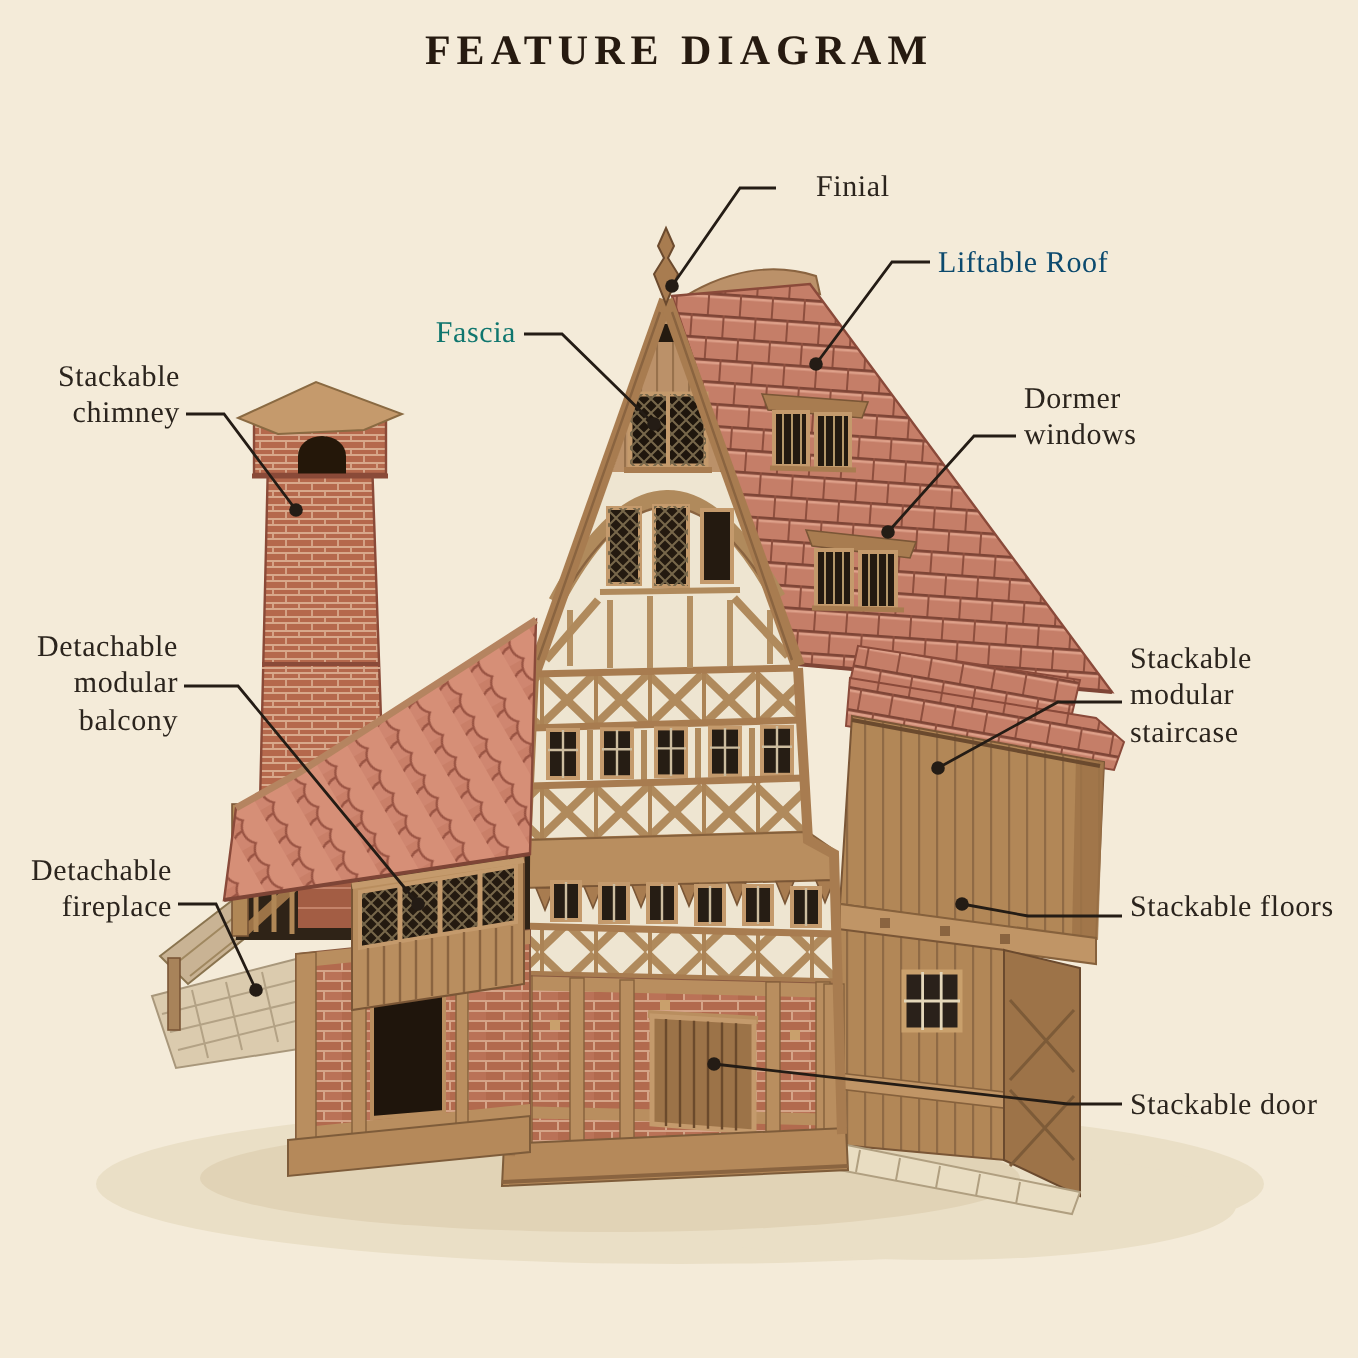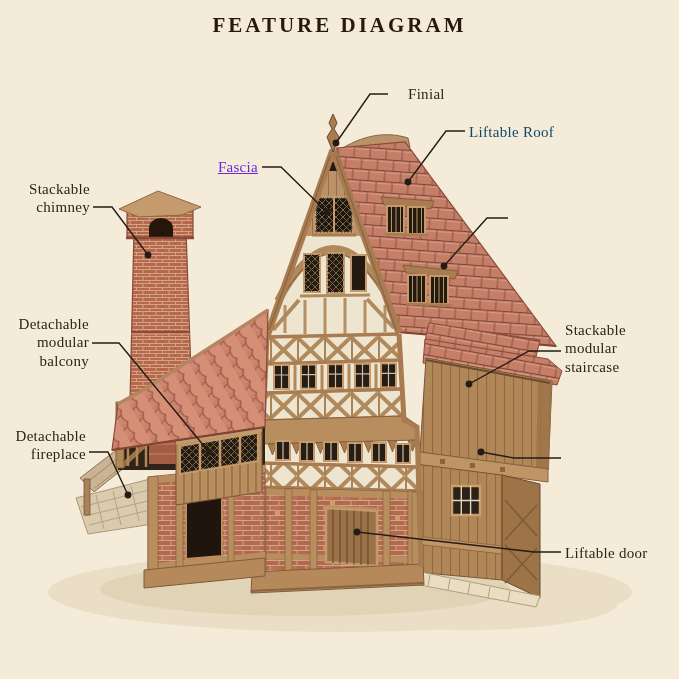--- a/index.html
+++ b/index.html
@@ -290,25 +290,28 @@
       <polyline points="561,351 529,351 469,384" fill="none" stroke="#241c15" stroke-width="1.4"></polyline>
       <circle cx="469" cy="384" r="3.4" fill="#241c15"></circle>
       <polyline points="561,458 514,458 481,452" fill="none" stroke="#241c15" stroke-width="1.4"></polyline>
       <circle cx="481" cy="452" r="3.4" fill="#241c15"></circle>
       <polyline points="561,552 534,552 357,532" fill="none" stroke="#241c15" stroke-width="1.4"></polyline>
       <circle cx="357" cy="532" r="3.4" fill="#241c15"></circle>
     </svg>
 
 <div class="label l" style="color: rgb(43, 36, 29); top: 85px; left: 408px;">Finial</div>
     <div class="label l" style="color: #0c4a6e; top: 123px; left: 469px;">Liftable Roof</div>
-    <div class="label r" style="color: #6d28d9; top: 158px; right: 421px; text-decoration: underline;">Fascia</div>
+    <div class="label r" style="color: #0f766e; top: 158px; right: 421px;">Fascia</div>
+    <div class="label l" style="color: rgb(43, 36, 29); top: 191px; left: 512px;">Dormer
+windows</div>
     <div class="label r" style="color: rgb(43, 36, 29); top: 180px; right: 589px;">Stackable
 chimney</div>
     <div class="label r" style="color: rgb(43, 36, 29); top: 315px; right: 590px;">Detachable
 modular
 balcony</div>
     <div class="label r" style="color: rgb(43, 36, 29); top: 427px; right: 593px;">Detachable
 fireplace</div>
     <div class="label l" style="color: rgb(43, 36, 29); top: 321px; left: 565px;">Stackable
 modular
 staircase</div>
-    <div class="label l" style="color: rgb(43, 36, 29); top: 544px; left: 565px;">Liftable door</div>
+    <div class="label l" style="color: rgb(43, 36, 29); top: 445px; left: 565px;">Stackable floors</div>
+    <div class="label l" style="color: rgb(43, 36, 29); top: 544px; left: 565px;">Stackable door</div>
   </div>
 
 </body></html>

